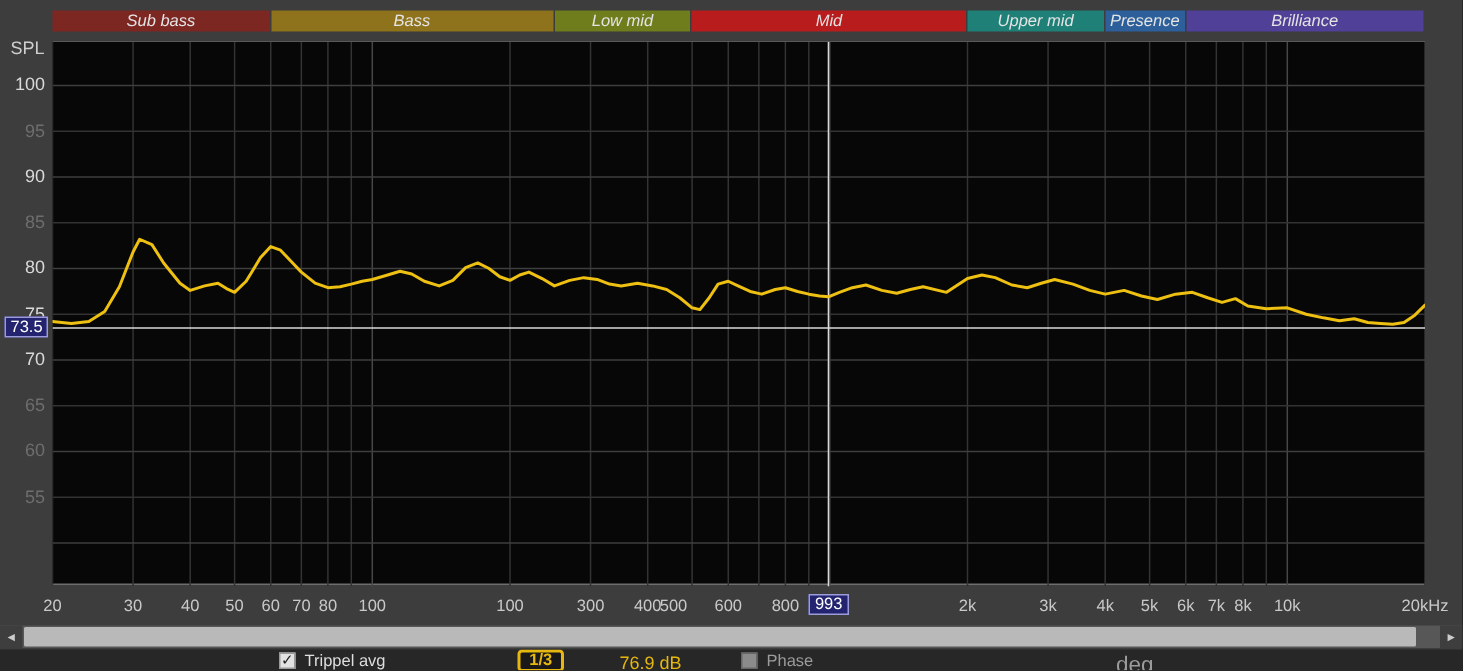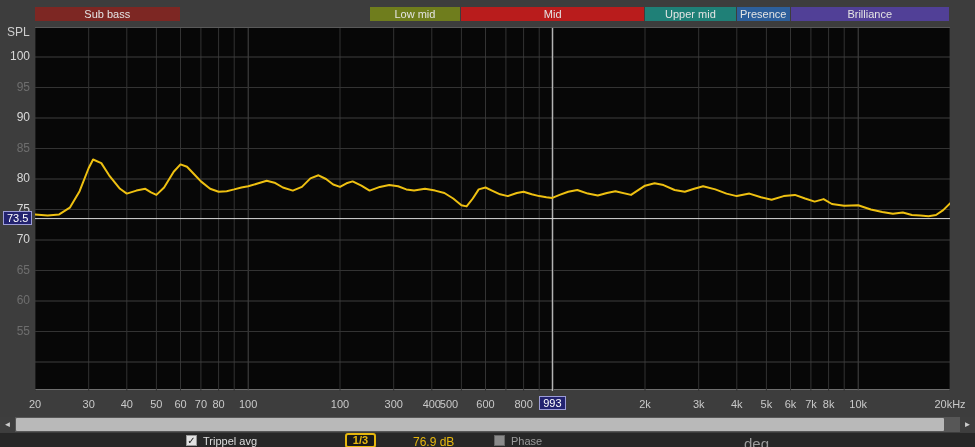--- a/index.html
+++ b/index.html
@@ -1,19 +1,19 @@
 <!DOCTYPE html>
 <html><head>
 <meta charset="utf-8">
 <style>
   *{margin:0;padding:0;box-sizing:border-box;}
   html,body{background:#2a2a2a;}
   #app{position:relative;width:975px;height:447px;background:#3d3d3d;font-family:"Liberation Sans",sans-serif;overflow:hidden;}
   #spl-title{position:absolute;left:7px;top:25px;font-size:12px;color:#cfcfcf;}
-  #bands{position:absolute;left:0;top:7px;width:975px;height:14px;}
+  #bands{position:absolute;left:0;top:7px;width:975px;height:14px;font-style:italic;}
   .band{position:absolute;top:0;height:14px;line-height:14px;text-align:center;font-size:11px;color:#e4e4e4;overflow:hidden;white-space:nowrap;}
   #plot{position:absolute;left:35px;top:27px;width:915px;height:363px;background:#070707;border-top:1px solid #595959;border-bottom:1px solid #6e6e6e;}
   #chart{position:absolute;left:0;top:0;display:block;}
   #yticks,#xticks{position:absolute;left:0;top:0;width:100%;height:100%;pointer-events:none;}
   .ytick{position:absolute;left:0;width:30px;text-align:right;font-size:12px;height:14px;line-height:14px;}
   .ytick.bright{color:#d9d9d9;}
   .ytick.dim{color:#6e6e6e;}
   .xtick{position:absolute;top:398px;width:44px;text-align:center;font-size:11px;color:#c9c9c9;}
   .cursor-box{position:absolute;background:#232370;color:#ffffff;border:1px solid #9c9cd8;font-size:11px;line-height:12px;padding:0 3px;z-index:5;}
   #scrollbar{position:absolute;left:0;top:417px;width:975px;height:15px;background:#575757;}
@@ -34,20 +34,21 @@
 </style>
 </head>
 <body>
 
 <div id="app">
 
   <div id="spl-title">SPL</div>
 
   <div id="bands">
       <div class="band" style="left: 35px; width: 144.522px; background: rgb(125, 39, 35);">Sub bass</div>
+      <div class="band" style="left: 180.522px; width: 188.036px; background: rgb(142, 115, 28);">Bass</div>
       <div class="band" style="left: 369.558px; width: 90.8141px; background: rgb(111, 125, 29);">Low mid</div>
       <div class="band" style="left: 461.372px; width: 182.628px; background: #b91c1c;">Mid</div>
       <div class="band" style="left: 645px; width: 90.8141px; background: rgb(31, 128, 119);">Upper mid</div>
       <div class="band" style="left: 736.814px; width: 52.7078px; background: rgb(45, 95, 155);">Presence</div>
       <div class="band" style="left: 790.522px; width: 158.478px; background: rgb(81, 64, 151);">Brilliance</div>
     </div>
 
   <div id="yticks">
       <div class="ytick bright" style="top: 49px;">100</div>
       <div class="ytick dim" style="top: 79.5px;">95</div>

